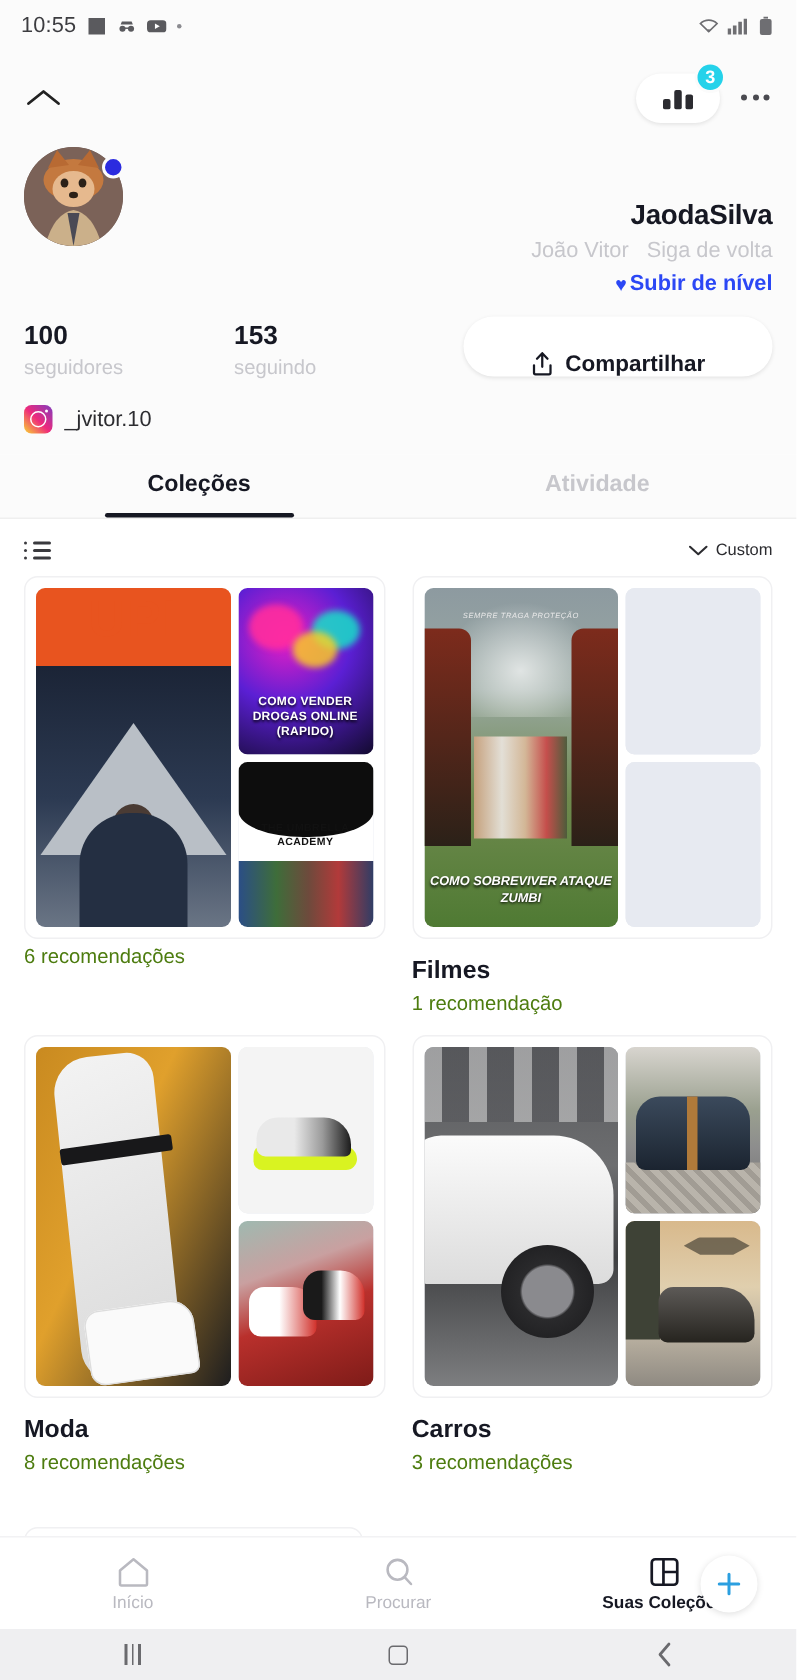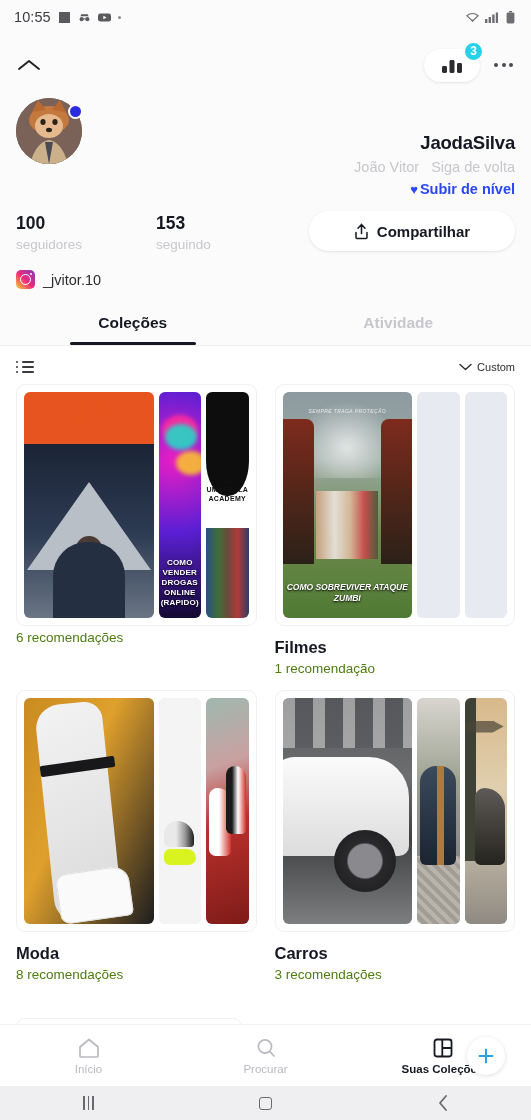--- a/index.html
+++ b/index.html
@@ -68,21 +68,21 @@
   .heart{ color:#2b47f5; font-size:13px; }
 
   .statsrow{ display:flex; align-items:flex-start; margin-top:16px; }
   .stat{ margin-right:74px; }
   .stat .num{ font-size:17.5px; font-weight:bold; color:#161823; }
   .stat .lbl{ font-size:13.5px; color:#c7c7cc; margin-top:3px; }
   .share-btn{
     margin-left:auto; margin-top:-2px;
     width:206px; height:40px; border-radius:20px; background:#fff; border:none;
     box-shadow:0 1px 3px rgba(0,0,0,.10);
-    display:flex; align-items:center; justify-content:center; gap:8px;
+    display:flex; align-items:flex-end; justify-content:center; gap:8px;
     font-size:15px; font-weight:bold; color:#161823; cursor:pointer;
     font-family:"Liberation Sans", sans-serif;
   }
   .ig-row{ display:flex; align-items:center; gap:8px; margin-top:18px; }
   .ig-icon{
     width:19px; height:19px; border-radius:5px; position:relative;
     background:linear-gradient(45deg,#f9ce34 2%,#ee2a7b 48%,#8a3ab9 95%);
     display:flex; align-items:center; justify-content:center;
   }
   .ig-icon::before{
@@ -117,21 +117,21 @@
   .li-line{ position:absolute; left:6px; height:1.6px; width:12px; background:#3a3a3e; border-radius:1px; }
   .custom-sel{ display:flex; align-items:center; gap:5px; font-size:11px; color:#2c2c30; cursor:pointer; }
 
   .grid{ display:grid; grid-template-columns:1fr 1fr; gap:14px 18px; }
   .card{ cursor:pointer; }
   .card-media{
     display:flex; gap:5px; background:#fff; border:1px solid #f0f0f2; border-radius:9px;
     padding:7px; height:242px;
   }
   .m-main{ width:59%; border-radius:6px; overflow:hidden; position:relative; background:#e9ecf2; }
-  .m-side{ width:41%; display:flex; gap:5px; }
+  .m-side{ width:41%; display:flex; flex-direction:column; gap:5px; }
   .m-s{ flex:1; border-radius:6px; overflow:hidden; position:relative; background:#e8ebf1; }
   .card-title{ font-size:16.5px; font-weight:bold; margin-top:12px; color:#161823; }
   .card-sub{ font-size:13.5px; color:#4d7c0f; margin-top:4px; }
 
   
   .art{ position:absolute; inset:0; }
   .lupin{ background:linear-gradient(180deg,#e8541f 0%,#e8541f 23%,#1b2436 23%,#2c3a52 62%,#6a7585 100%); }
   .lupin .txt{ position:absolute; top:2px; left:-4px; right:-4px; text-align:center;
     font-size:34px; font-weight:bold; color:#e8541f; letter-spacing:1px;
     -webkit-text-stroke:0; }

